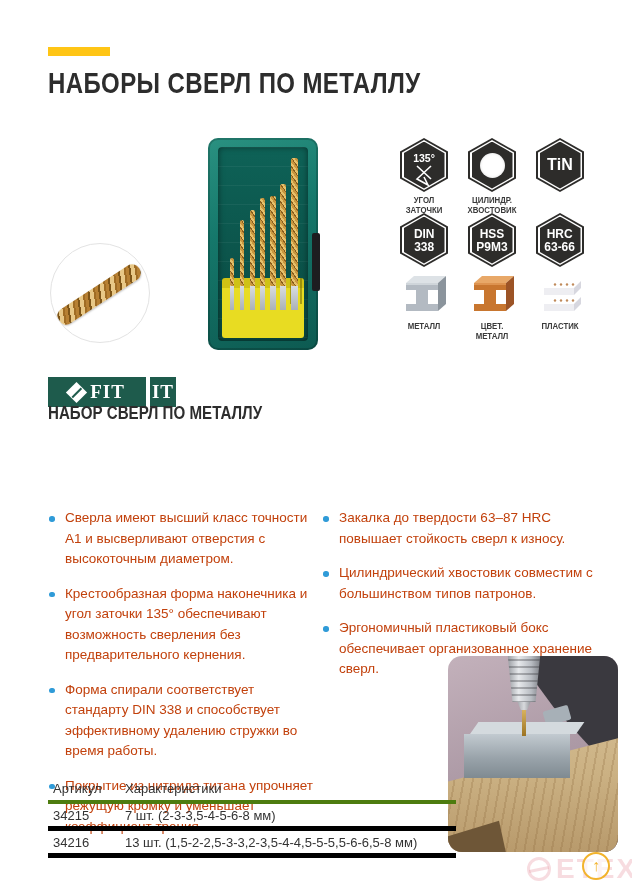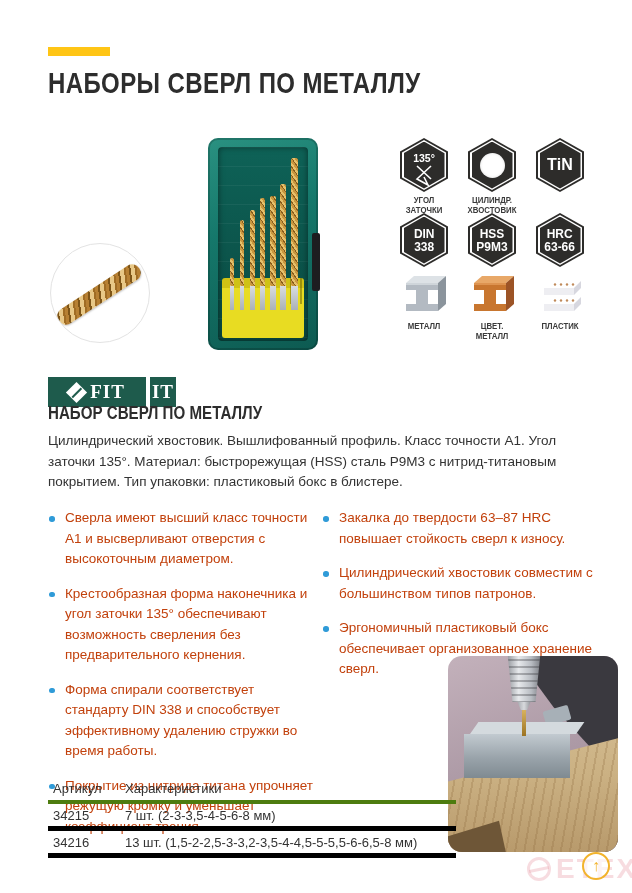--- a/index.html
+++ b/index.html
@@ -341,21 +341,20 @@
     <div class="logo-box logo-fit">
       <div class="logo-emblem"></div>
       <span>FIT</span>
     </div>
     <div class="logo-box logo-it">
       <span>IT</span>
     </div>
   </div>
 
   <h2 class="product-heading">НАБОР СВЕРЛ ПО МЕТАЛЛУ</h2>
-  <p class="description">Цилиндрический хвостовик. Вышлифованный профиль. Класс точности А1. Угол заточки 135°. Материал: быстрорежущая (HSS) сталь Р9М3 с нитрид-титановым покрытием. Тип упаковки: пластиковый бокс в блистере.</p>
 
   <div class="features-left">
     <div class="feature-item">
       <span class="feature-dot"></span>
       <span>Сверла имеют высший класс точности А1 и высверливают отверстия с высокоточным диаметром.</span>
     </div>
     <div class="feature-item">
       <span class="feature-dot"></span>
       <span>Крестообразная форма наконечника и угол заточки 135° обеспечивают возможность сверления без предварительного кернения.</span>
     </div>

